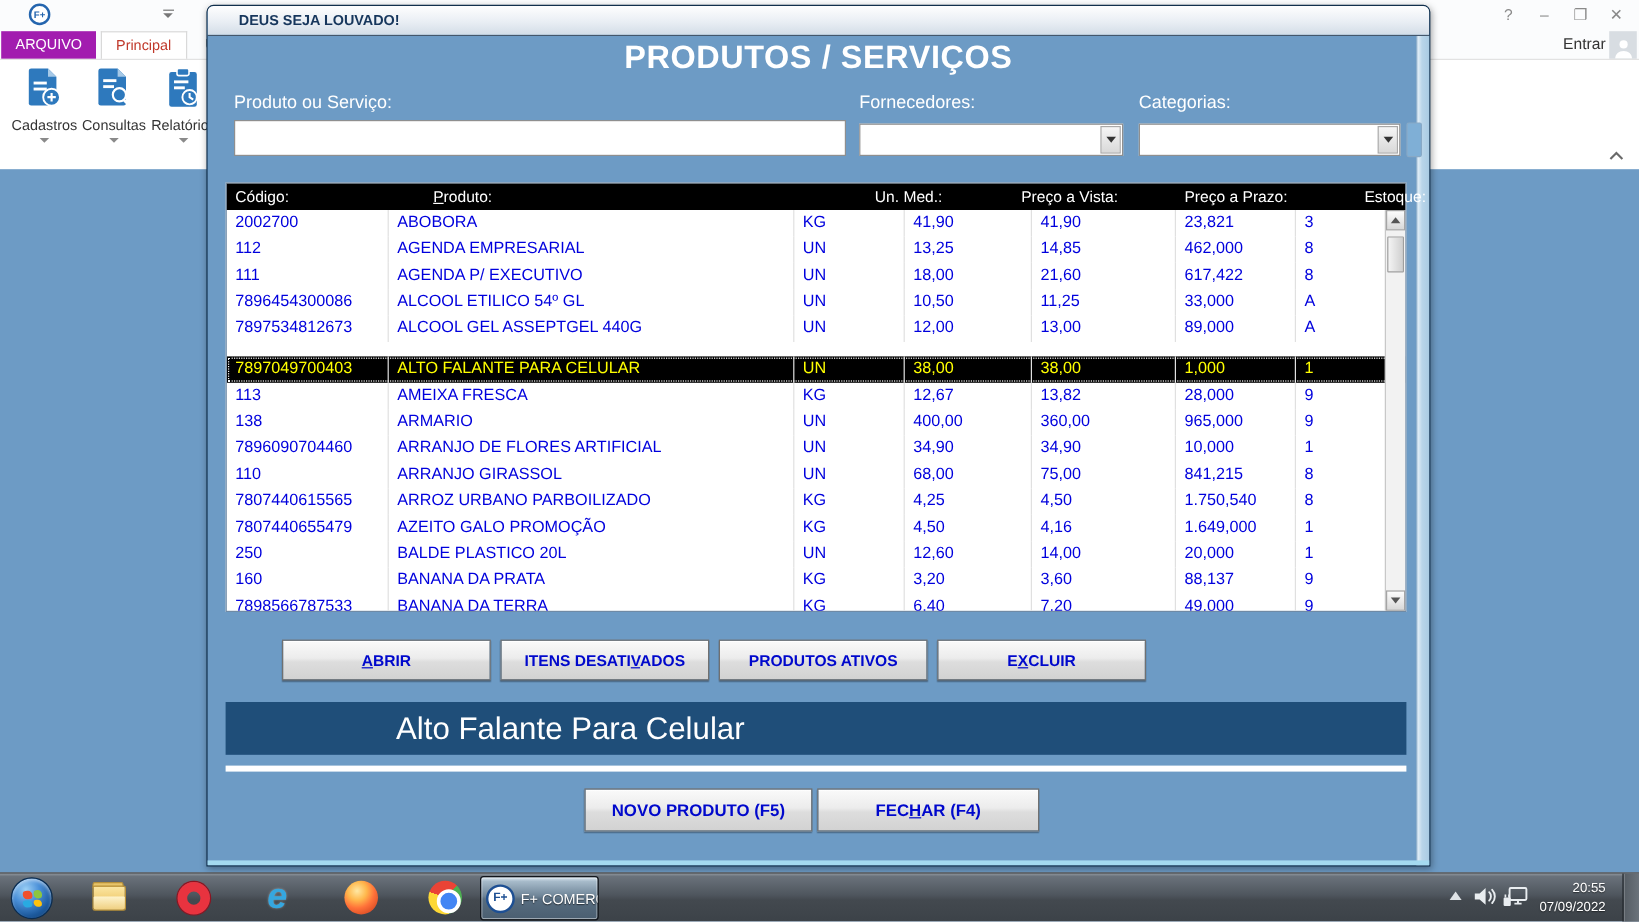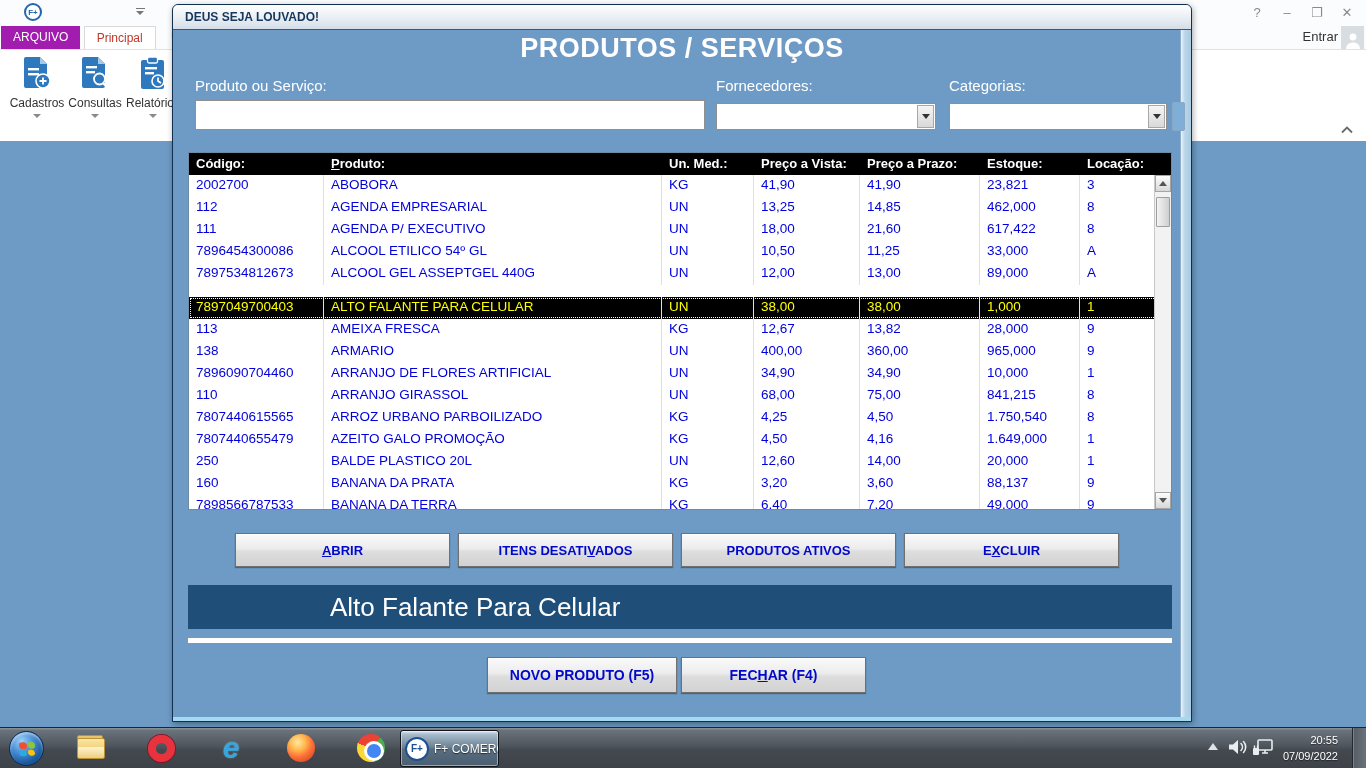--- a/index.html
+++ b/index.html
@@ -28,60 +28,60 @@
   .rb-group { position:absolute; top:6px; width:58px; text-align:center; cursor:default; }
   .rb-label { font-size:12px; color:#333; margin-top:2px; }
   .rb-drop { width:0; height:0; border-left:4px solid transparent; border-right:4px solid transparent; border-top:4px solid #8a8a8a; margin:4px auto 0; }
   .ribbon-collapse { position:absolute; right:10px; bottom:4px; width:18px; height:14px; display:flex; align-items:center; justify-content:center; }
 
   
   .client { position:absolute; left:0; top:141px; width:1366px; height:586px; background:#6d9bc5; }
 
   
   .dialog { position:absolute; left:172px; top:4px; width:1020px; height:718px; background:#6d9bc5; border:1px solid #12304d; border-radius:6px 6px 0 0; box-shadow:1px 2px 6px rgba(0,0,0,.35); }
-  .dlg-titlebar { position:absolute; left:0; top:0; width:100%; height:25px; background:linear-gradient(180deg,#fefefe 0%,#e9eef4 55%,#d3dde7 100%); border-bottom:1px solid #44576b; border-radius:5px 5px 0 0; color:#16365c; font-size:12px; font-weight:bold; line-height:25px; padding-left:12px; }
+  .dlg-titlebar { position:absolute; left:0; top:0; width:100%; height:25px; background:linear-gradient(180deg,#fefefe 0%,#e9eef4 55%,#d3dde7 100%); border-bottom:1px solid #44576b; border-radius:5px 5px 0 0; color:#16365c; font-size:12px; font-weight:bold; line-height:25px; padding-left:26px; }
   .dlg-right-strip { position:absolute; top:25px; right:0; width:11px; bottom:0; background:linear-gradient(90deg,#e9f3fa 0%,#b9d5e9 40%,#a9cbe3 100%); border-left:1px solid #8fb0cc; }
   .dlg-bottom-strip { position:absolute; left:0; right:0; bottom:0; height:4px; background:#a4daf0; }
   .dlg-heading { position:absolute; left:0; top:28px; width:100%; text-align:center; color:#fff; font-size:27px; font-weight:bold; letter-spacing:.5px; }
 
   .flabel { position:absolute; color:#fff; font-size:15px; top:72px; }
   .f-product-label { left:22px; }
   .f-suppliers-label { left:543px; }
   .f-categories-label { left:776px; }
   .f-product-input { position:absolute; left:22px; top:95px; width:510px; height:30px; border:1px solid #8f8f8f; background:#fff; font-size:14px; padding:0 6px; outline:none; }
   .combo { position:absolute; top:98px; height:27px; background:#fff; border:1px solid #8f8f8f; }
   .combo-suppliers { left:543px; width:220px; }
   .combo-categories { left:776px; width:218px; }
   .combo .val { position:absolute; left:4px; top:4px; right:22px; font-size:13px; color:#222; overflow:hidden; }
   .combo .btn { position:absolute; right:1px; top:1px; bottom:1px; width:17px; background:linear-gradient(180deg,#f5f5f5,#d9d9d9); border:1px solid #a8a8a8; display:flex; align-items:center; justify-content:center; }
   .combo .btn i { width:0; height:0; border-left:4px solid transparent; border-right:4px solid transparent; border-top:5px solid #333; }
   .blue-striplet { position:absolute; left:999px; top:97px; width:13px; height:29px; background:#7fafd6; border-radius:2px; border:1px solid #88a9c6; }
 
   
   .list { position:absolute; left:15px; top:147px; width:984px; height:358px; background:#fff; border:1px solid #6f8aa5; }
-  .thead { display:grid; grid-template-columns:135px 338px 92px 106px 120px 100px 1fr; background:#000; color:#fff; font-weight:bold; font-size:13px; height:22px; }
+  .thead { display:grid; grid-template-columns:135px 338px 92px 106px 120px 100px 1fr; background:#000; color:#fff; font-weight:normal; font-size:13px; height:22px;gap:30px; }
   .hcell { padding:3px 0 0 7px; white-space:nowrap; overflow:hidden; }
   .tbody { position:absolute; left:0; top:22px; right:0; bottom:0; overflow:hidden; }
   .trow { display:grid; grid-template-columns:135px 338px 92px 106px 120px 100px 1fr; height:22px; color:#0000dd; font-size:13.5px; }
   .tcell { padding:2px 0 0 7px; border-right:1px solid #e0e0e0; white-space:nowrap; overflow:hidden; }
   .tcell:last-child { border-right:none; }
   .trow.sel { background:#000; color:#ffff00; outline:1px dotted #fff; outline-offset:-2px;margin-top:12px; }
   .vscroll { position:absolute; top:22px; right:0; width:17px; bottom:0; background:#f2f2f2; border-left:1px solid #c8c8c8; }
   .sbtn { position:absolute; left:0; width:16px; height:17px; background:linear-gradient(180deg,#fdfdfd,#d8d8d8); border:1px solid #a5a5a5; display:flex; align-items:center; justify-content:center; }
   .sbtn.up { top:0; } .sbtn.down { bottom:0; }
   .sbtn i { width:0; height:0; border-left:4px solid transparent; border-right:4px solid transparent; }
   .sbtn.up i { border-bottom:5px solid #555; } .sbtn.down i { border-top:5px solid #555; }
   .sthumb { position:absolute; left:1px; top:22px; width:14px; height:30px; background:linear-gradient(90deg,#f4f4f4,#cfcfcf); border:1px solid #9e9e9e; border-radius:1px; }
 
   
   .dlg-btn { font-family:"Liberation Sans",sans-serif; font-weight:bold; color:#0008cc; font-size:13px;
     background:linear-gradient(180deg,#fafafa 0%,#ececec 45%,#dddddd 55%,#d2d2d2 100%);
     border:1px solid #707070; box-shadow:inset 0 1px 0 rgba(255,255,255,.9), 0 1px 1px rgba(0,0,0,.35); cursor:default; }
   .action-row { position:absolute; left:62px; top:528px; display:flex; gap:8px; }
-  .action-row .dlg-btn { width:215px; height:34px; }
+  .action-row .dlg-btn { width:174px; height:34px; }
   .display-bar { position:absolute; left:15px; top:580px; width:984px; height:44px; background:#1f4e79; color:#fff; font-size:26px; font-weight:400; line-height:44px; padding-left:142px; }
   .white-rule { position:absolute; left:15px; top:633px; width:984px; height:5px; background:#fff; }
   .bottom-row { position:absolute; left:314px; top:652px; display:flex; gap:4px; }
   .bottom-row .dlg-btn { height:36px; font-size:14px; }
   .bottom-row .dlg-btn:nth-child(1){ width:190px; }
   .bottom-row .dlg-btn:nth-child(2){ width:185px; }
 
   
   .taskbar { position:absolute; left:0; top:727px; width:1366px; height:41px;
     background:linear-gradient(180deg,#8d949c 0%,#6a727b 6%,#4e555d 45%,#43494f 55%,#3c4248 100%);

